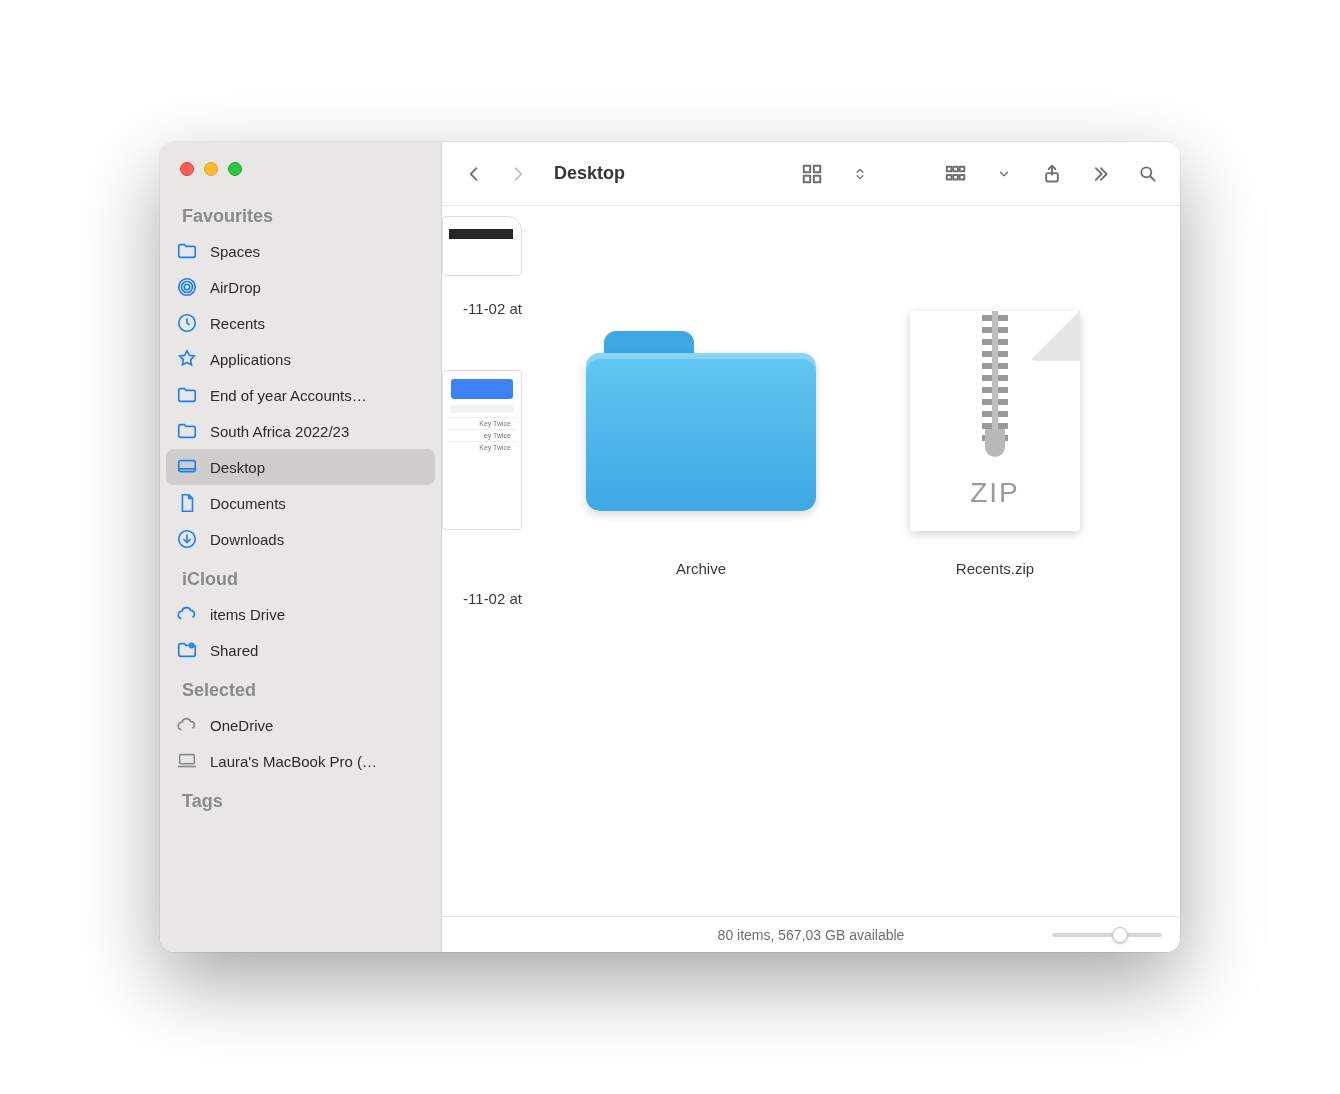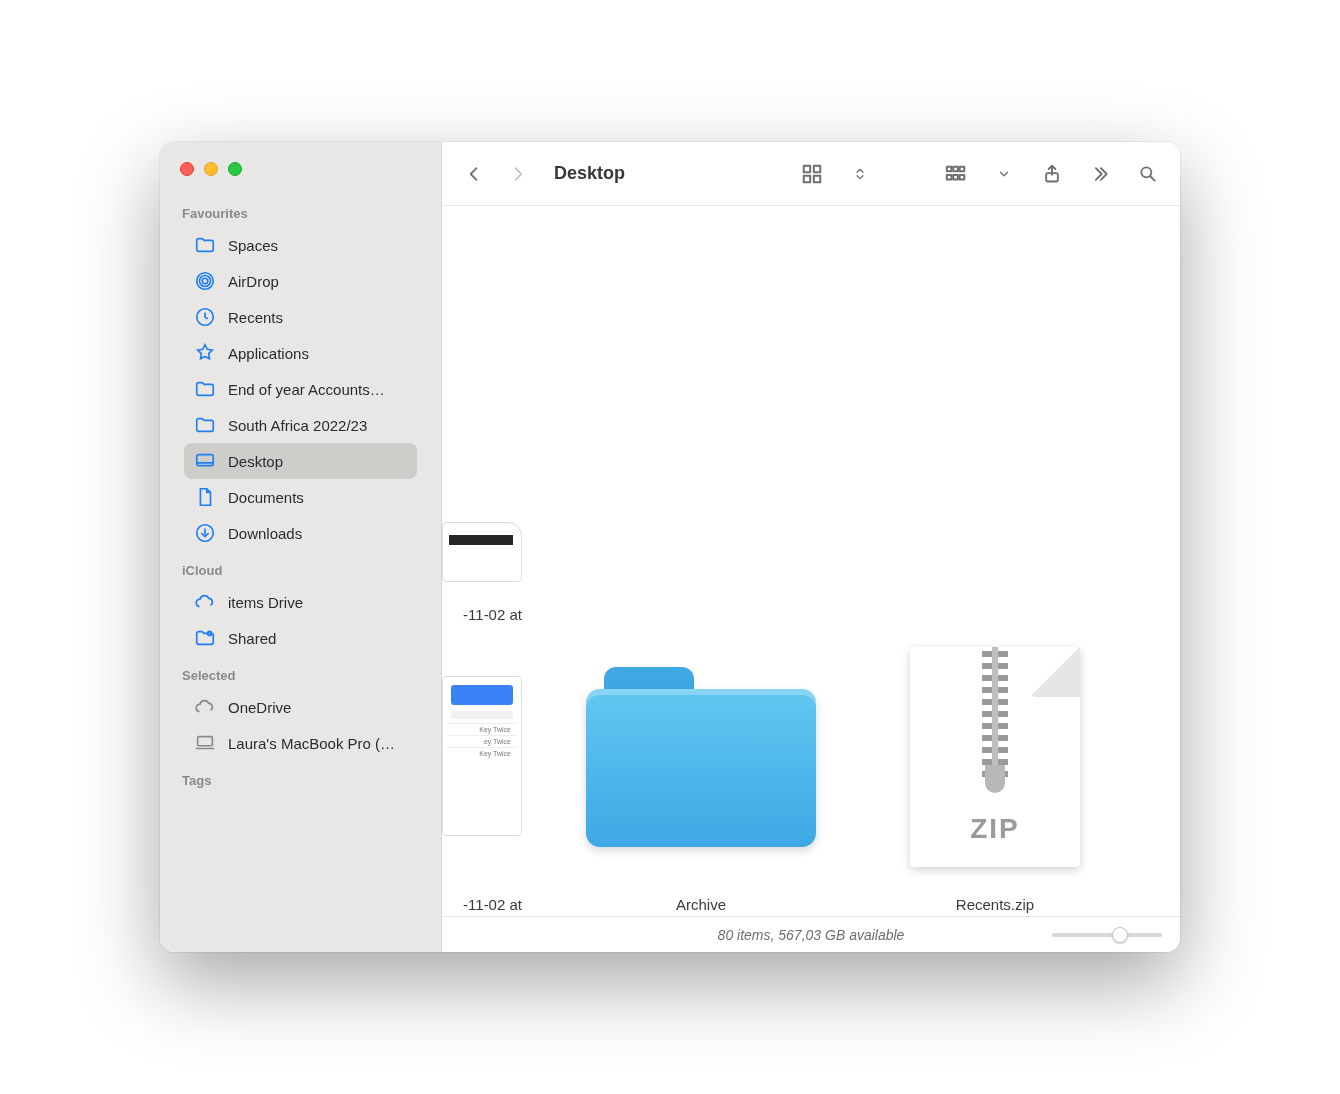--- a/index.html
+++ b/index.html
@@ -35,27 +35,27 @@
     display: flex;
     gap: 10px;
     padding: 6px 0 18px 20px;
   }
   .dot { width: 14px; height: 14px; border-radius: 50%; }
   .dot.red { background: #ff5f57; border: 1px solid #e33e32; }
   .dot.yellow { background: #febc2e; border: 1px solid #e0a020; }
   .dot.green { background: #28c840; border: 1px solid #1ea82f; }
 
   .section-label {
-    font-size: 13px;
+    font-size: 18px;
     font-weight: 600;
     color: #8a8a8d;
     padding: 12px 0 6px 22px;
   }
   .section-label:first-of-type { padding-top: 0; }
-  .nav { list-style: none; padding: 0 24px; }
+  .nav { list-style: none; padding: 0 6px; }
   .nav li {
     display: flex;
     align-items: center;
     gap: 12px;
     height: 36px;
     padding: 0 10px;
     border-radius: 8px;
     font-size: 15px;
     color: #2b2b2b;
     cursor: default;
@@ -110,21 +110,21 @@
     overflow: hidden;
     position: relative;
     background: #fff;
   }
   .grid {
     position: absolute;
     inset: 0;
     padding: 10px 0 0 0;
     display: flex;
     gap: 64px;
-    align-items: flex-end;
+    align-items: flex-start;
   }
   .col {
     width: 270px;
     display: flex;
     flex-direction: column;
     align-items: center;
   }
   .col.partial-left { width: 100px; align-items: flex-end; }
   .col.partial-right { width: 12px; align-items: flex-start; overflow: hidden; }
   .thumb {
@@ -221,35 +221,34 @@
     background: #b8b8b8;
     border-radius: 0 0 10px 10px;
   }
   .zipfile .ziplabel {
     position: absolute;
     bottom: 22px; left: 0; right: 0;
     text-align: center;
     font-size: 28px;
     letter-spacing: 2px;
     color: #9a9a9a;
-    font-weight: 700;
+    font-weight: 400;
   }
 
   
   .status {
     height: 36px;
     border-top: 1px solid #e6e6e6;
     display: flex;
     align-items: center;
     justify-content: center;
     font-size: 14px;
     color: #6f6f73;
     position: relative;
     background: #fff;
-    font-style: italic;
   }
   .zoom-slider {
     position: absolute;
     right: 18px; top: 50%;
     transform: translateY(-50%);
     width: 110px; height: 4px;
     background: #d8d8d8;
     border-radius: 2px;
   }
   .zoom-slider .knob {

